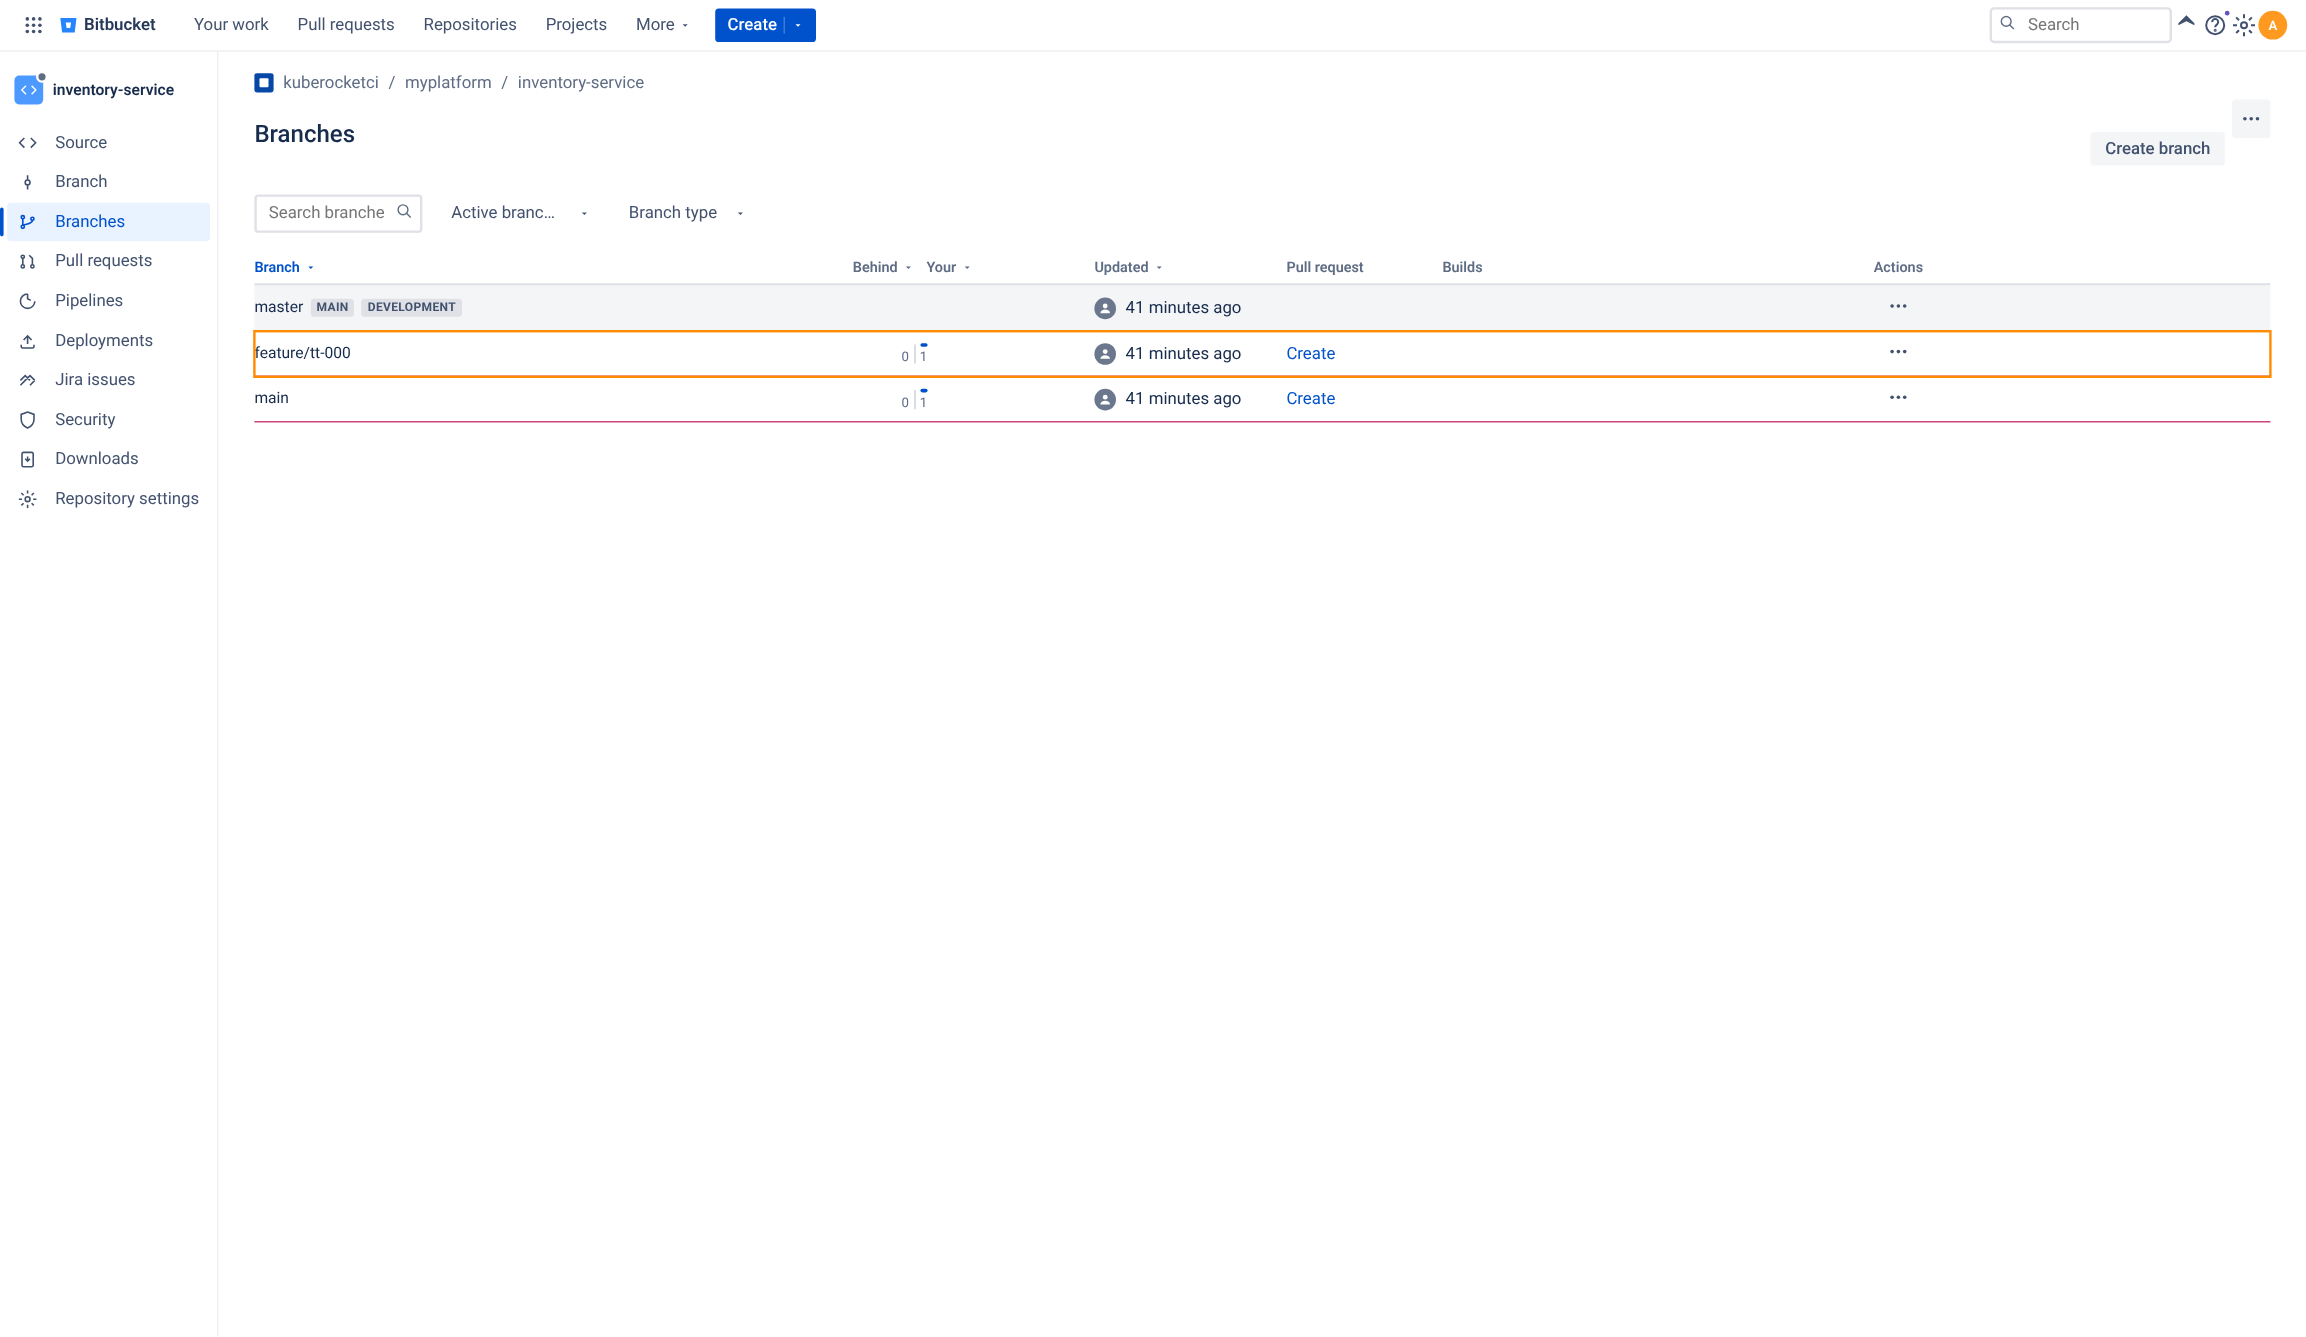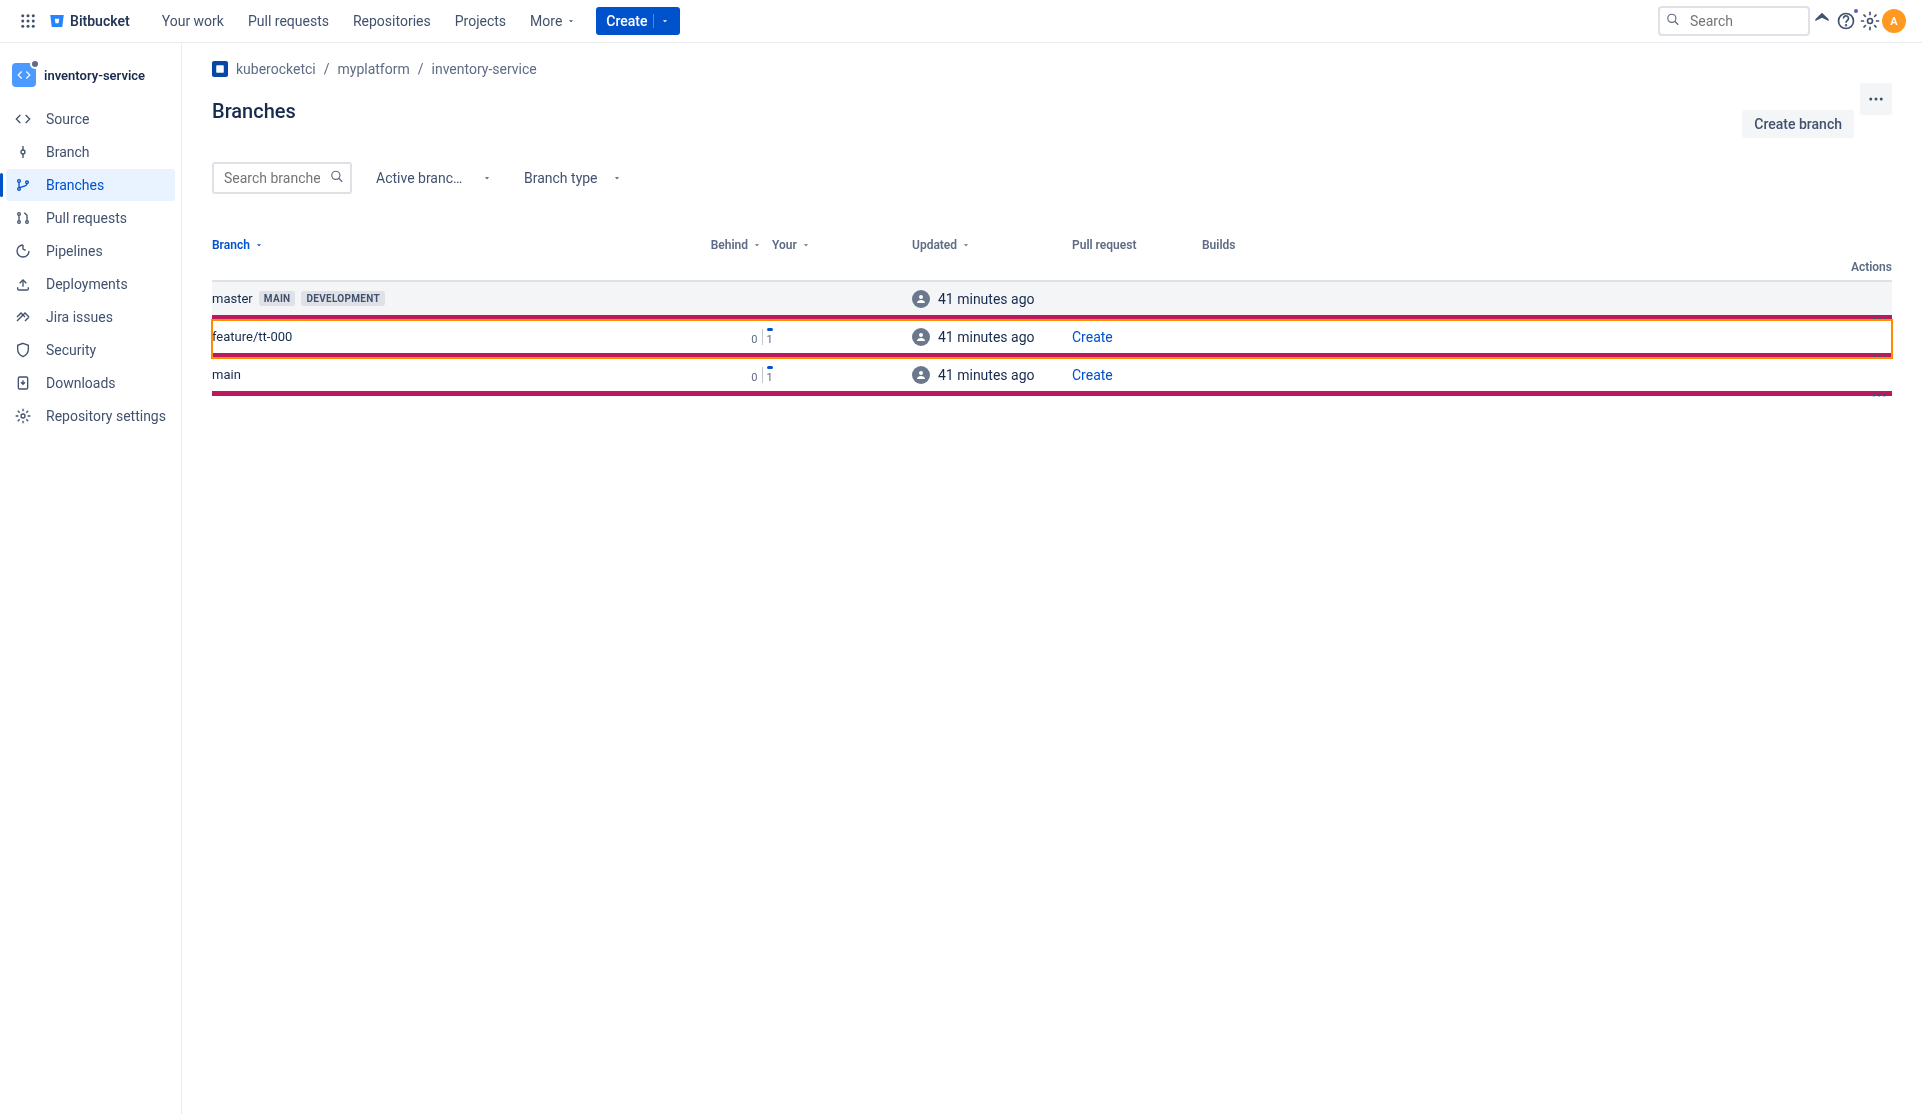--- a/index.html
+++ b/index.html
@@ -64,23 +64,23 @@
 .branch-table { width: 100%; }
 .th-row { display: flex; align-items: center; border-bottom: 2px solid #DFE1E6; padding: 6px 0; }
 .th { font-size: 12px; font-weight: 600; color: #5E6C84; display: flex; align-items: center; gap: 4px; }
 .th.sortable { color: #0052CC; cursor: pointer; }
 .col-branch { flex: 0 0 480px; }
 .col-behind { flex: 0 0 70px; justify-content: flex-end; }
 .col-ahead  { flex: 0 0 70px; padding-left: 10px; }
 .col-updated{ flex: 0 0 240px; padding-left: 80px; }
 .col-pullreq{ flex: 0 0 130px; }
 .col-builds { flex: 0 0 70px; }
-.col-actions{ flex: 1; text-align: right; justify-content: flex-end; display: flex; margin-top: 44px; }
-
-.branch-row { display: flex; align-items: center; height: 38px; border-bottom: 5px solid #be185d; }
+.col-actions{ flex: 1; text-align: right; justify-content: center; display: flex; }
+
+.branch-row { display: flex; align-items: center; height: 38px; border-bottom: 1px solid #be185d; }
 .branch-row.master-row { background: #F4F5F7; }
 .branch-row.highlighted { outline: 2px solid #FF8B00; outline-offset: -1px; }
 .cell { font-size: 14px; color: #172B4D; display: flex; align-items: center; }
 .branch-name { font-size: 13px; color: #172B4D; }
 .tag { display: inline-block; background: #DFE1E6; color: #42526E; font-size: 10px; font-weight: 700; padding: 2px 5px; border-radius: 3px; margin-left: 6px; letter-spacing: .3px; }
 .ba-wrap { display: flex; align-items: center; width: 140px; justify-content: center; gap: 4px; }
 .ba-col { display: flex; flex-direction: column; align-items: center; font-size: 11px; color: #5E6C84; }
 .ba-bar { width: 6px; height: 3px; border-radius: 2px; background: #0052CC; margin-bottom: 2px; }
 .ba-bar.gray { background: #C1C7D0; }
 .ba-sep { width: 1px; height: 16px; background: #C1C7D0; }

